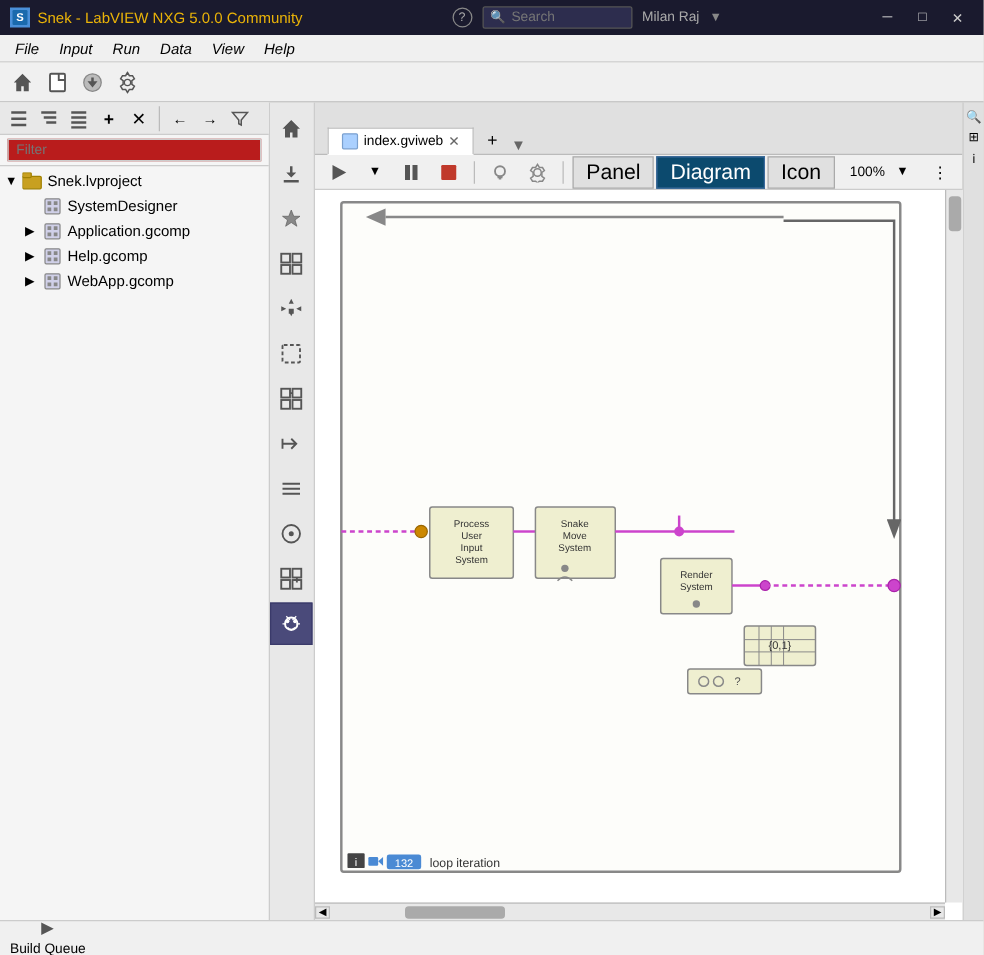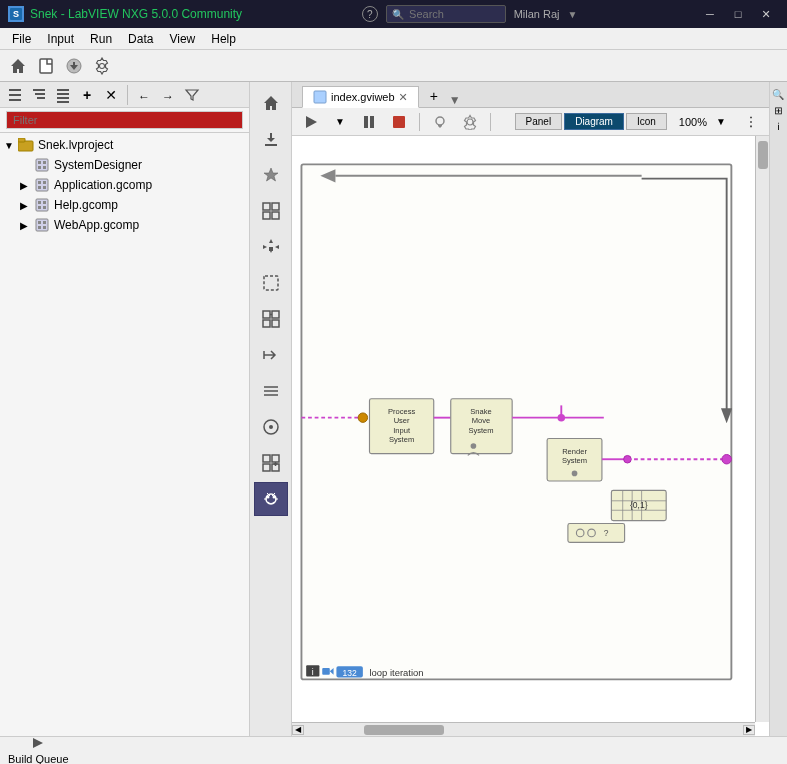--- a/index.html
+++ b/index.html
@@ -2,30 +2,30 @@
 <html><head>
   <meta charset="utf-8">
   <style>
     * { box-sizing: border-box; margin: 0; padding: 0; }
     body { font-family: 'Segoe UI', Arial, sans-serif; font-size: 12px; background: #d4d0c8; overflow: hidden; width: 787px; height: 764px; }
 
     
     #title-bar { background: #1a1a2e; color: white; height: 28px; display: flex; align-items: center; justify-content: space-between; padding: 0 8px; }
     #title-bar .title-left { display: flex; align-items: center; gap: 6px; }
     #title-bar .title-icon { width: 16px; height: 16px; background: #4a90d9; display: flex; align-items: center; justify-content: center; font-size: 10px; color: white; }
-    #title-bar .title-text { font-size: 12px; color: #22c55e; }
+    #title-bar .title-text { font-size: 12px; color: #eab308; }
     #title-bar .title-right { display: flex; align-items: center; gap: 2px; }
     .win-btn { width: 26px; height: 20px; display: flex; align-items: center; justify-content: center; cursor: pointer; font-size: 11px; color: #ccc; }
 
     
     .title-search { background: #2d2d4e; border: 1px solid #555; border-radius: 2px; color: #ccc; padding: 2px 6px; width: 120px; font-size: 11px; display: flex; align-items: center; gap: 4px; }
     .title-search input { background: transparent; border: none; outline: none; color: #ccc; font-size: 11px; width: 80px; }
 
     
-    #menu-bar { background: #f0f0f0; height: 22px; display: flex; align-items: center; padding: 0 4px; border-bottom: 1px solid #ccc; }
+    #menu-bar { background: #f0f0f0; height: 22px; display: flex; align-items: center; padding: 0 4px; border-bottom: 1px solid #ccc; font-style: italic; }
     .menu-item { padding: 2px 8px; cursor: pointer; font-size: 12px; }
 
     
     #toolbar-area { background: #f0f0f0; height: 32px; display: flex; align-items: center; padding: 0 6px; border-bottom: 1px solid #bbb; gap: 4px; }
     .tb-btn { width: 24px; height: 24px; display: flex; align-items: center; justify-content: center; cursor: pointer; border: 1px solid transparent; font-size: 14px; }
     .tb-separator { width: 1px; height: 20px; background: #bbb; margin: 0 3px; }
 
     
     #sidebar { width: 250px; background: #f5f5f5; border-right: 1px solid #ccc; display: flex; flex-direction: column; }
     #sidebar-toolbar { height: 26px; background: #e8e8e8; display: flex; align-items: center; padding: 0 4px; gap: 2px; border-bottom: 1px solid #ccc; }
@@ -42,32 +42,32 @@
     
     #palette-sidebar { width: 42px; background: #e8e8e8; border-right: 1px solid #ccc; display: flex; flex-direction: column; align-items: center; padding: 4px 0; gap: 2px; overflow-y: auto; }
     .palette-btn { width: 34px; height: 34px; display: flex; align-items: center; justify-content: center; cursor: pointer; border: 1px solid transparent; font-size: 16px; }
     .palette-btn.active { background: #4a7aad; border-color: #3a6a9d; }
     .palette-btn.active svg, .palette-btn.active span { color: white; }
 
     
     #content-area { flex: 1; display: flex; flex-direction: column; }
 
     
-    #tab-bar { height: 26px; background: #e0e0e0; display: flex; align-items: flex-end; border-bottom: 1px solid #bbb; }
+    #tab-bar { height: 42px; background: #e0e0e0; display: flex; align-items: flex-end; border-bottom: 1px solid #bbb; }
     .tab { display: flex; align-items: center; padding: 3px 10px; background: #d0d0d0; border: 1px solid #bbb; border-bottom: none; cursor: pointer; font-size: 11px; gap: 4px; margin-left: 2px; }
     .tab.active { background: white; border-bottom: 1px solid white; margin-bottom: -1px; }
     .tab-close { font-size: 11px; cursor: pointer; color: #666; }
     .tab-add { width: 22px; height: 22px; display: flex; align-items: center; justify-content: center; cursor: pointer; font-size: 14px; margin-left: 4px; }
 
     
     #diagram-toolbar { height: 28px; background: #f0f0f0; display: flex; align-items: center; padding: 0 6px; border-bottom: 1px solid #ccc; gap: 4px; }
     .diag-btn { min-width: 24px; height: 22px; display: flex; align-items: center; justify-content: center; cursor: pointer; border: 1px solid transparent; font-size: 13px; padding: 0 4px; }
     .diag-separator { width: 1px; height: 18px; background: #bbb; margin: 0 3px; }
     .view-tabs { display: flex; margin-left: auto; gap: 2px; }
-    .view-tab { padding: 2px 10px; border: 1px solid #aaa; background: #e0e0e0; cursor: pointer; font-size: 10px; }
+    .view-tab { padding: 2px 10px; border: 1px solid #aaa; background: #e0e0e0; cursor: pointer; font-size: 17px; }
     .view-tab.active { background: #0c4a6e; color: white; border-color: #3a6a9d; }
     .zoom-ctrl { display: flex; align-items: center; gap: 2px; margin-left: 8px; font-size: 11px; }
 
     
     #diagram-canvas { flex: 1; background: white; overflow: hidden; position: relative; }
 
     
     #status-bar { height: 28px; background: #f0f0f0; border-top: 1px solid #ccc; display: flex; align-items: center; padding: 0 8px; font-size: 11px; gap: 8px; }
 
     

